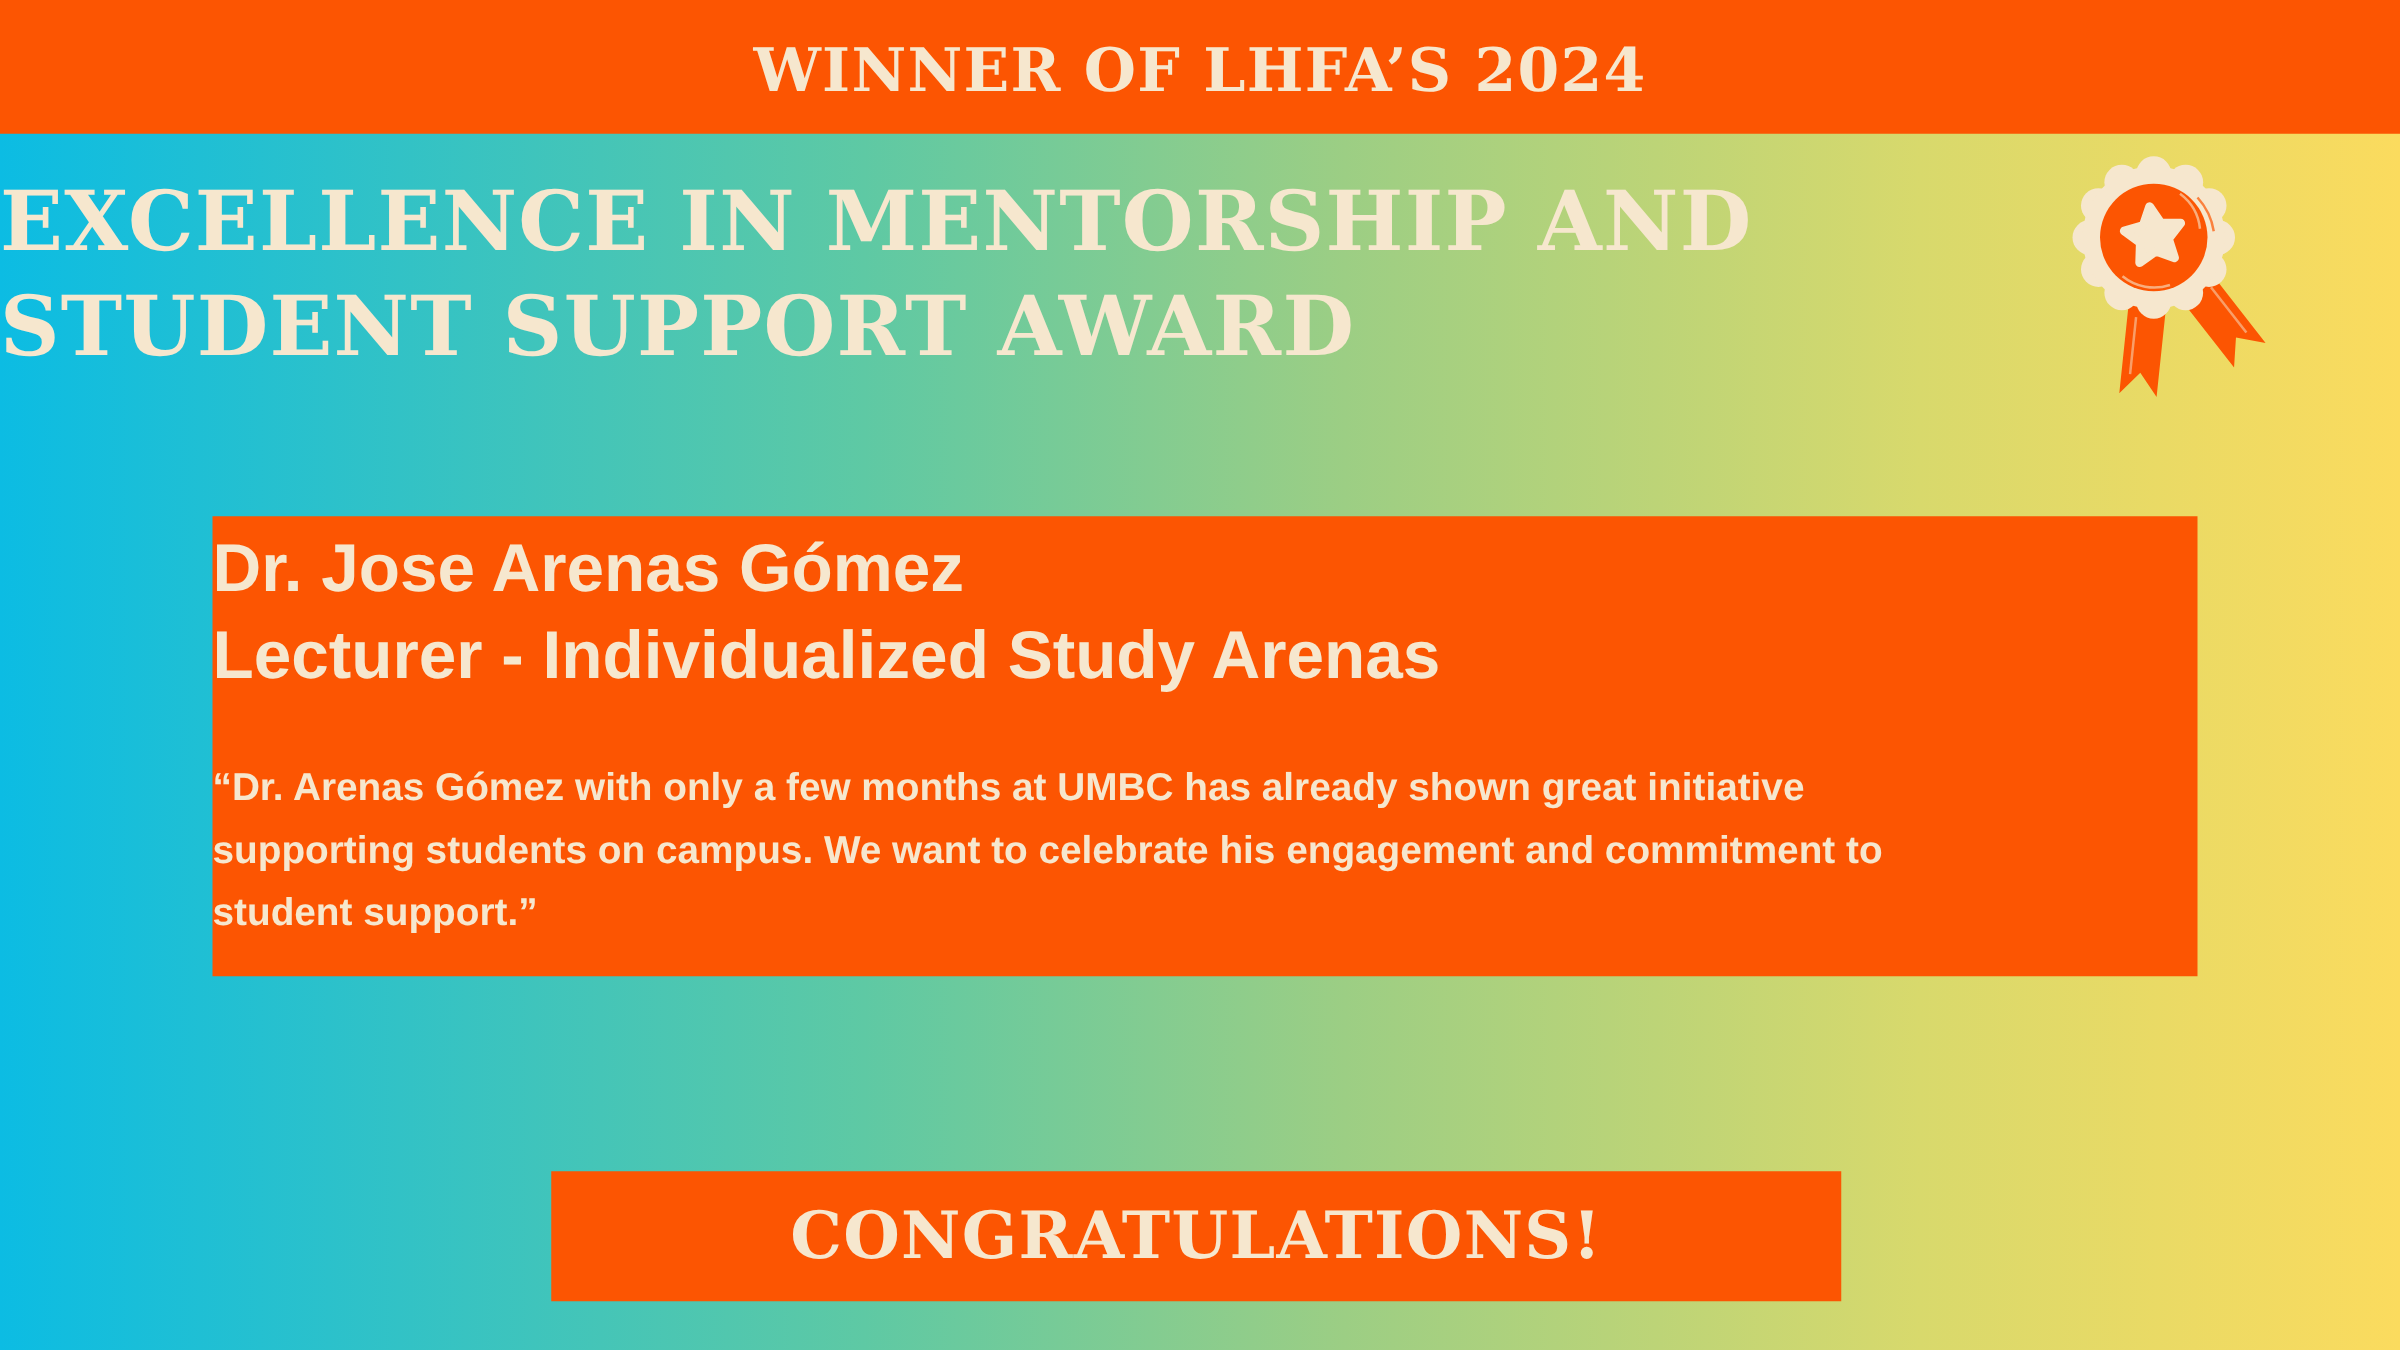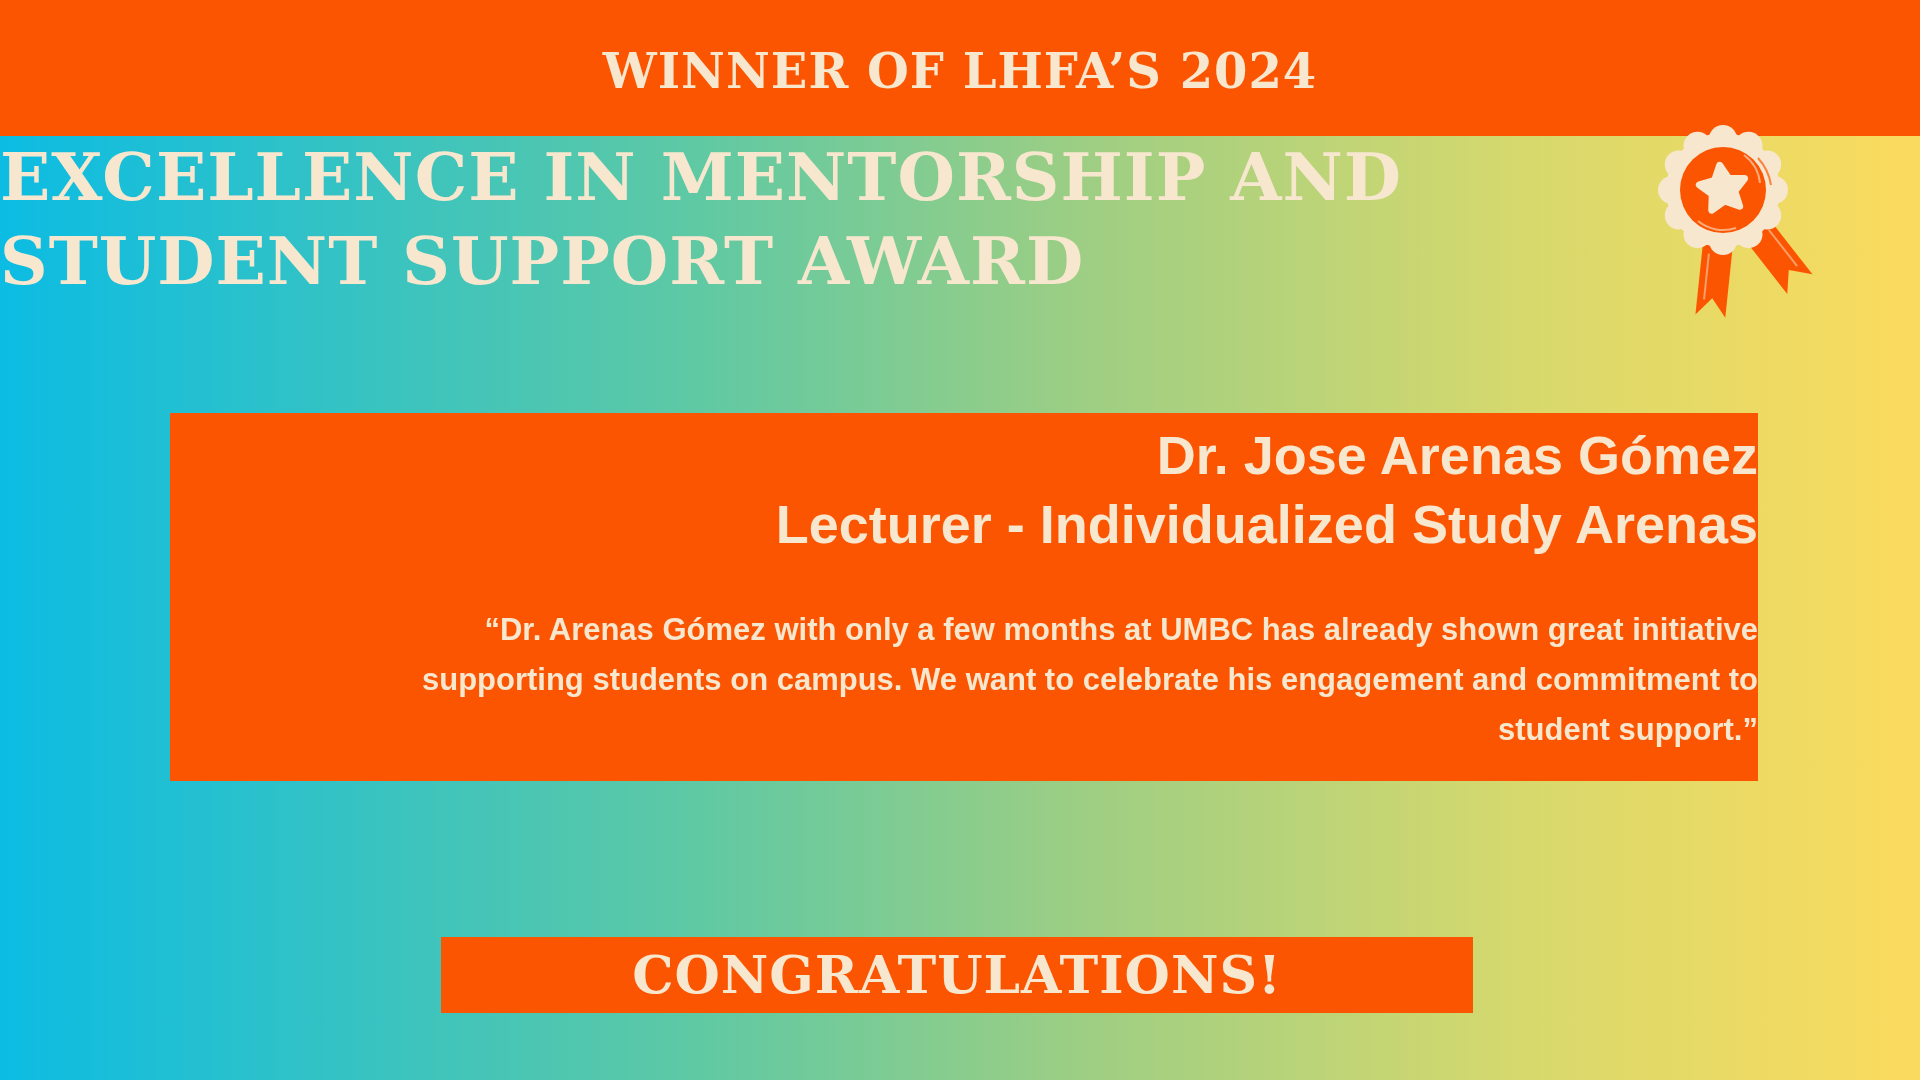--- a/index.html
+++ b/index.html
@@ -20,21 +20,21 @@
     font-family: "Liberation Sans", sans-serif;
   }
   .display-font {
     font-family: "DejaVu Serif", serif;
     font-weight: bold;
     color: var(--color-cream, #F6E7CE);
   }
   .top-banner {
     position: absolute;
     left: 0; top: 0;
-    width: 1920px; height: 136px;
+    width: 1920px; height: 107px;
     background: var(--color-orange, #FC5502);
     display: flex;
     align-items: center;
     justify-content: center;
   }
   .top-banner .banner-text {
     font-size: 48px;
     letter-spacing: 1px;
     line-height: 1;
     padding-top: 6px;
@@ -53,21 +53,21 @@
     position: absolute;
     left: 1640px; top: 113px;
     width: 190px; height: 205px;
   }
   .info-box {
     position: absolute;
     left: 170px; top: 413px;
     width: 1588px; height: 368px;
     background: var(--color-orange, #FC5502);
     box-sizing: border-box;
-    text-align: right;
+    text-align: left;
     color: var(--color-cream, #F6E7CE);
   }
   .honoree-name {
     margin-top: 8px;
     font-size: 54px;
     line-height: 69px;
     font-weight: bold;
   }
   .honoree-role {
     font-size: 54px;
@@ -77,21 +77,21 @@
   .quote {
     margin-top: 46px;
     font-size: 31px;
     line-height: 50px;
     font-weight: bold;
     white-space: pre-line;
   }
   .congrats-banner {
     position: absolute;
     left: 441px; top: 937px;
-    width: 1032px; height: 76px;
+    width: 1032px; height: 104px;
     background: var(--color-orange, #FC5502);
     display: flex;
     align-items: center;
     justify-content: center;
   }
   .congrats-banner .congrats-text {
     font-size: 52px;
     letter-spacing: 1px;
     line-height: 1;
   }

